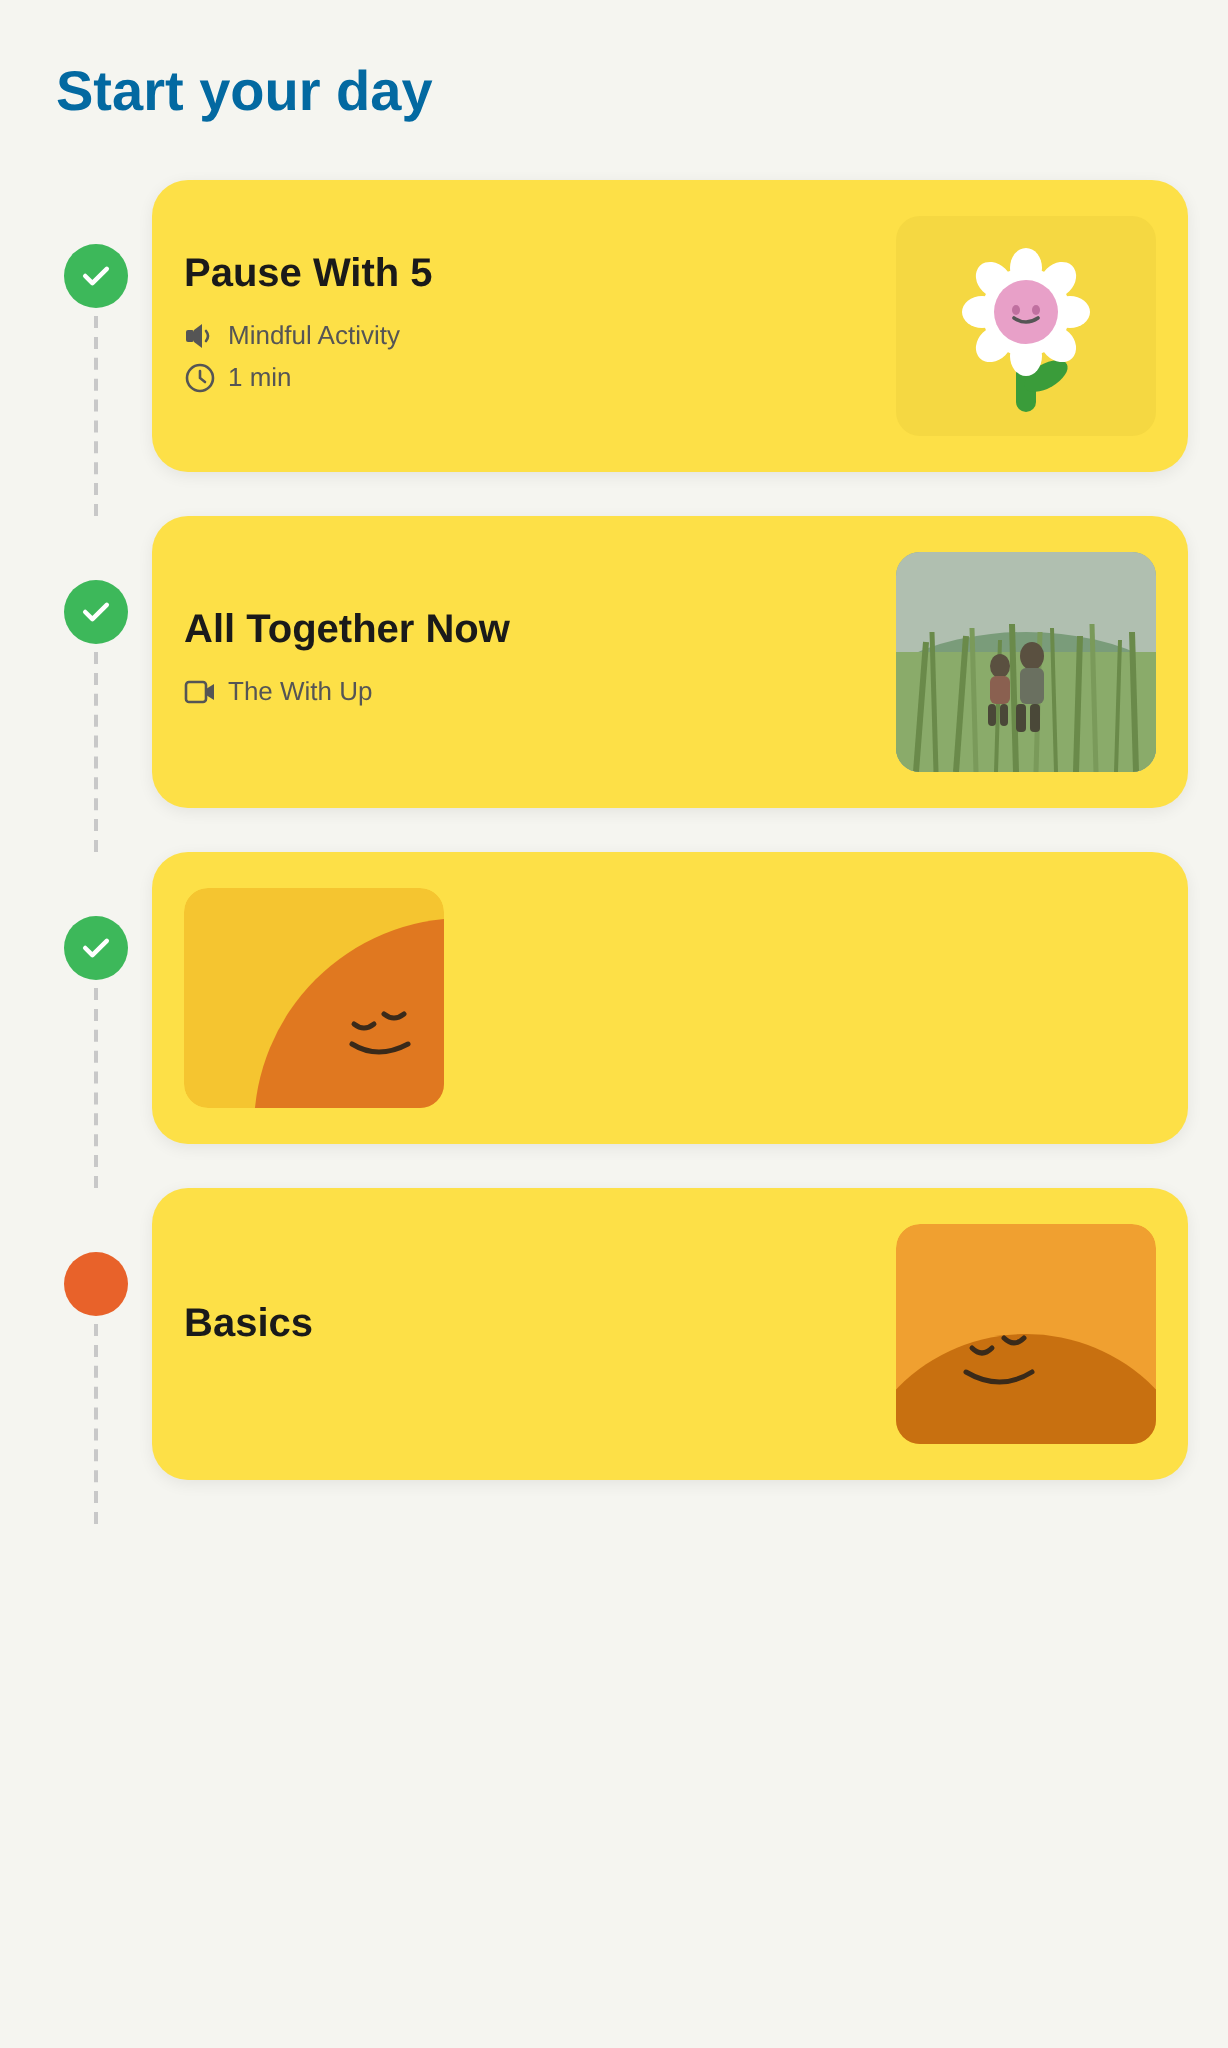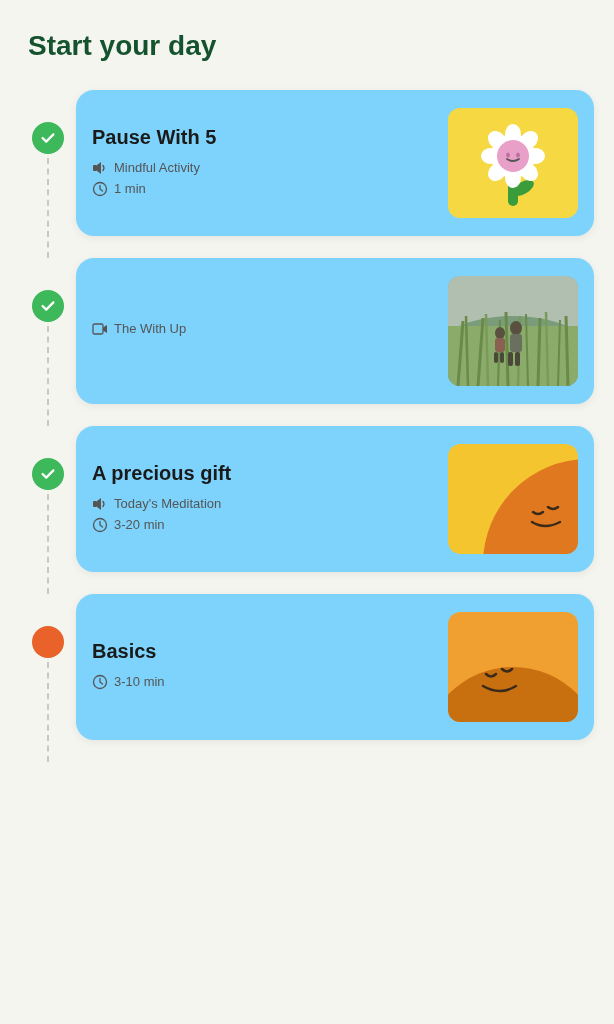--- a/index.html
+++ b/index.html
@@ -6,21 +6,21 @@
     body {
       font-family: -apple-system, BlinkMacSystemFont, 'Segoe UI', sans-serif;
       background: #f5f5f0;
       width: 614px;
       min-height: 1024px;
       padding: 30px 20px 40px 20px;
     }
     h1 {
       font-size: 28px;
       font-weight: 700;
-      color: #14532d;
+      color: #0369a1;
       margin-bottom: 28px;
       margin-left: 8px;
     }
     .check-circle {
       width: 32px;
       height: 32px;
       border-radius: 50%;
       background: #3db85a;
       display: flex;
       align-items: center;
@@ -48,21 +48,21 @@
     .dashed-line {
       width: 2px;
       flex: 1;
       border-left: 2.5px dashed #c8c8c8;
       margin-top: 4px;
       margin-bottom: 0;
       min-height: 24px;
     }
     .card {
       flex: 1;
-      background: #7dd3fc;
+      background: #fde047;
       border-radius: 18px;
       padding: 18px 16px;
       margin-bottom: 22px;
       display: flex;
       flex-direction: row;
       align-items: center;
       box-shadow: 0 2px 8px rgba(0,0,0,0.07);
       overflow: hidden;
     }
     .card-content {
@@ -202,20 +202,23 @@
     <div class="dot-and-line">
       <div class="check-circle">
         <svg viewBox="0 0 20 20" fill="none">
           <polyline points="4,10 8,14 16,6" stroke="white" stroke-width="2.5" stroke-linecap="round" stroke-linejoin="round"></polyline>
         </svg>
       </div>
       <div class="dashed-line"></div>
     </div>
     <div class="card">
       <div class="card-content">
+        <div class="card-title">
+          <span>All Together Now</span>
+        </div>
         <div class="card-meta">
           <svg viewBox="0 0 16 16" fill="none">
             <rect x="1" y="3" width="10" height="10" rx="1.5" stroke="#555" stroke-width="1.3"></rect>
             <path d="M11 6.5 L15 4 L15 12 L11 9.5" fill="#555"></path>
           </svg>
           <span>The With Up</span>
         </div>
       </div>
       <div class="photo-card-image">
         
@@ -256,40 +259,20 @@
   <div class="timeline-row">
     <div class="dot-and-line">
       <div class="check-circle">
         <svg viewBox="0 0 20 20" fill="none">
           <polyline points="4,10 8,14 16,6" stroke="white" stroke-width="2.5" stroke-linecap="round" stroke-linejoin="round"></polyline>
         </svg>
       </div>
       <div class="dashed-line"></div>
     </div>
     <div class="card">
-      <div class="card-content">
-        <div class="card-title">
-          <span>A precious gift</span>
-        </div>
-        <div class="card-meta">
-          <svg viewBox="0 0 16 16" fill="none">
-            <rect x="1" y="5" width="4" height="6" rx="1" fill="#555"></rect>
-            <path d="M5 5 L9 2 L9 14 L5 11" fill="#555"></path>
-            <path d="M11 5.5 Q13 8 11 10.5" stroke="#555" stroke-width="1.3" fill="none" stroke-linecap="round"></path>
-          </svg>
-          <span>Today's Meditation</span>
-        </div>
-        <div class="card-meta">
-          <svg viewBox="0 0 16 16" fill="none">
-            <circle cx="8" cy="8" r="6.5" stroke="#555" stroke-width="1.3"></circle>
-            <polyline points="8,4.5 8,8 10.5,10" stroke="#555" stroke-width="1.3" stroke-linecap="round"></polyline>
-          </svg>
-          <span>3-20 min</span>
-        </div>
-      </div>
       <div class="card-image">
         <svg width="130" height="110" viewBox="0 0 130 110">
           <rect width="130" height="110" fill="#f5c530" rx="12"></rect>
 
           <circle cx="140" cy="120" r="105" fill="#e07820"></circle>
 
           <path d="M85 68 Q90 72 95 68" stroke="#3a2a1a" stroke-width="2.5" fill="none" stroke-linecap="round"></path>
           <path d="M100 63 Q105 67 110 63" stroke="#3a2a1a" stroke-width="2.5" fill="none" stroke-linecap="round"></path>
 
           <path d="M84 78 Q97 86 112 78" stroke="#3a2a1a" stroke-width="2.5" fill="none" stroke-linecap="round"></path>
@@ -302,27 +285,20 @@
     <div class="dot-and-line">
       <div class="orange-circle">
       </div>
       <div class="dashed-line" style="min-height:8px;"></div>
     </div>
     <div class="card">
       <div class="card-content">
         <div class="card-title">
           <span>Basics</span>
         </div>
-        <div class="card-meta">
-          <svg viewBox="0 0 16 16" fill="none">
-            <circle cx="8" cy="8" r="6.5" stroke="#555" stroke-width="1.3"></circle>
-            <polyline points="8,4.5 8,8 10.5,10" stroke="#555" stroke-width="1.3" stroke-linecap="round"></polyline>
-          </svg>
-          <span>3-10 min</span>
-        </div>
       </div>
       <div class="card-image">
         <svg width="130" height="110" viewBox="0 0 130 110">
           <rect width="130" height="110" fill="#f0a030" rx="12"></rect>
 
           <circle cx="65" cy="145" r="90" fill="#c87010"></circle>
 
           <path d="M38 62 Q43 67 48 62" stroke="#3a2a1a" stroke-width="2.5" fill="none" stroke-linecap="round"></path>
           <path d="M54 57 Q59 62 64 57" stroke="#3a2a1a" stroke-width="2.5" fill="none" stroke-linecap="round"></path>
 

